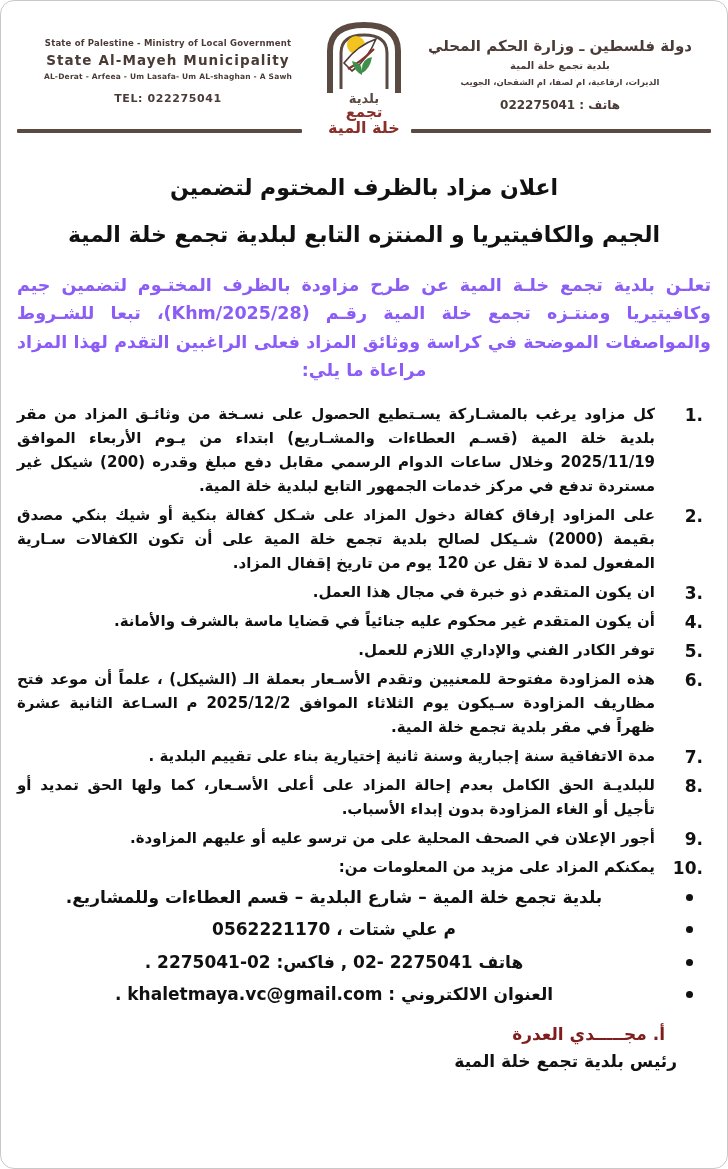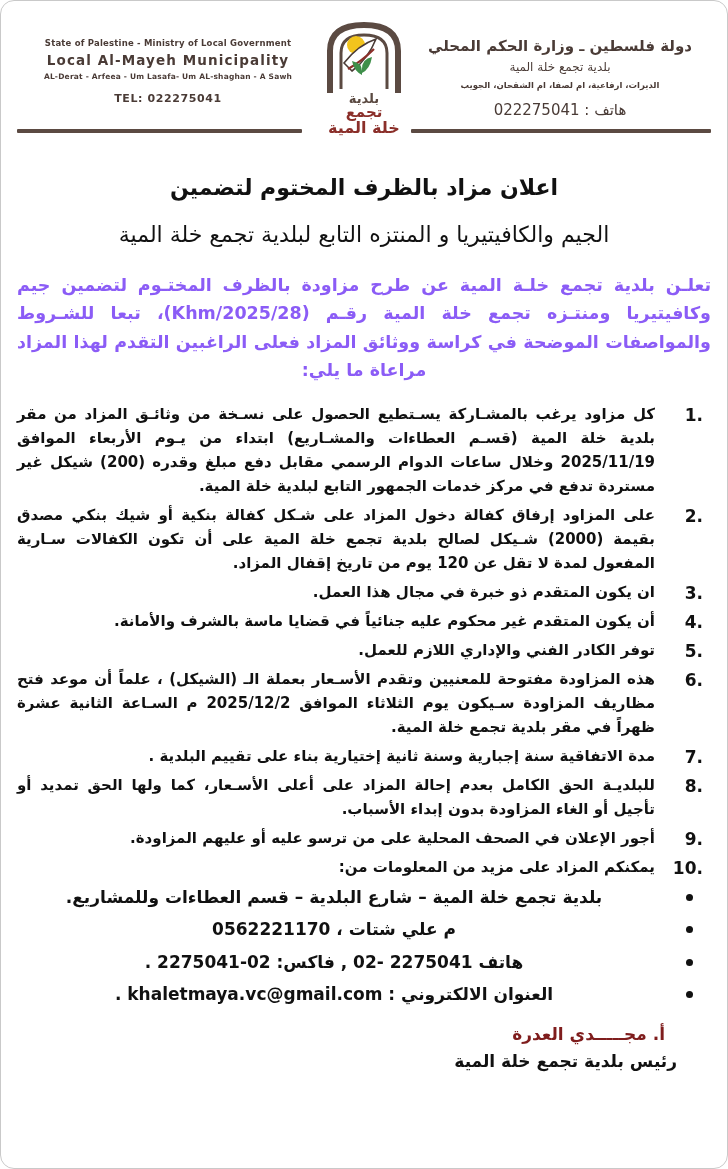--- a/index.html
+++ b/index.html
@@ -75,35 +75,35 @@
     direction: rtl;
     color: #4a3b36;
   }
   .lh-ar .a1 {
     font-size: 15px;
     font-weight: bold;
     line-height: 1.55;
     white-space: nowrap;
   }
   .lh-ar .a2 {
-    font-size: 12px;
-    font-weight: normal;
+    font-size: 10px;
+    font-weight: bold;
     line-height: 1.55;
     letter-spacing: 1.5px;
     white-space: nowrap;
   }
   .lh-ar .a3 {
     font-size: 8.5px;
     font-weight: bold;
     line-height: 1.9;
     white-space: nowrap;
   }
   .lh-ar .a4 {
-    font-size: 15px;
-    font-weight: normal;
+    font-size: 12px;
+    font-weight: bold;
     margin-top: 8px;
     direction: rtl;
   }
 
   .rule {
     position: absolute;
     top: 128px;
     height: 4px;
     background: #5b4a42;
     border-radius: 1px;
@@ -127,21 +127,21 @@
     direction: rtl;
   }
   .title-1 {
     font-size: 22px;
     font-weight: bold;
     color: #111111;
     line-height: 1.5;
   }
   .title-2 {
     font-size: 22px;
-    font-weight: normal;
+    font-weight: bold;
     color: #111111;
     line-height: 1.5;
     margin-top: 14px;
   }
 
   
   .content {
     direction: rtl;
     padding: 0 16px;
     margin-top: 20px;
@@ -241,21 +241,21 @@
 </style>
 </head>
 <body>
 
 <div class="page">
 
   <div class="letterhead">
 
     <div class="lh-en">
       <div class="l1">State of Palestine - Ministry of Local Government</div>
-      <div class="l2">Local Al-Mayeh Municipality</div>
+      <div class="l2">State Al-Mayeh Municipality</div>
       <div class="l3">AL-Derat - Arfeea - Um Lasafa- Um AL-shaghan - A Sawh</div>
       <div class="l4">TEL: 022275041</div>
     </div>
 
     <div class="logo">
       <svg viewBox="0 0 104 128" width="104" height="128" aria-hidden="true">
 
         <path d="M18 78 L18 36 Q18 10 52 10 Q86 10 86 36 L86 78" fill="none" stroke="#5b4a42" stroke-width="6"></path>
         <path d="M29 74 L29 38 Q29 20 52 20 Q75 20 75 38 L75 74" fill="none" stroke="#5b4a42" stroke-width="3"></path>
 

